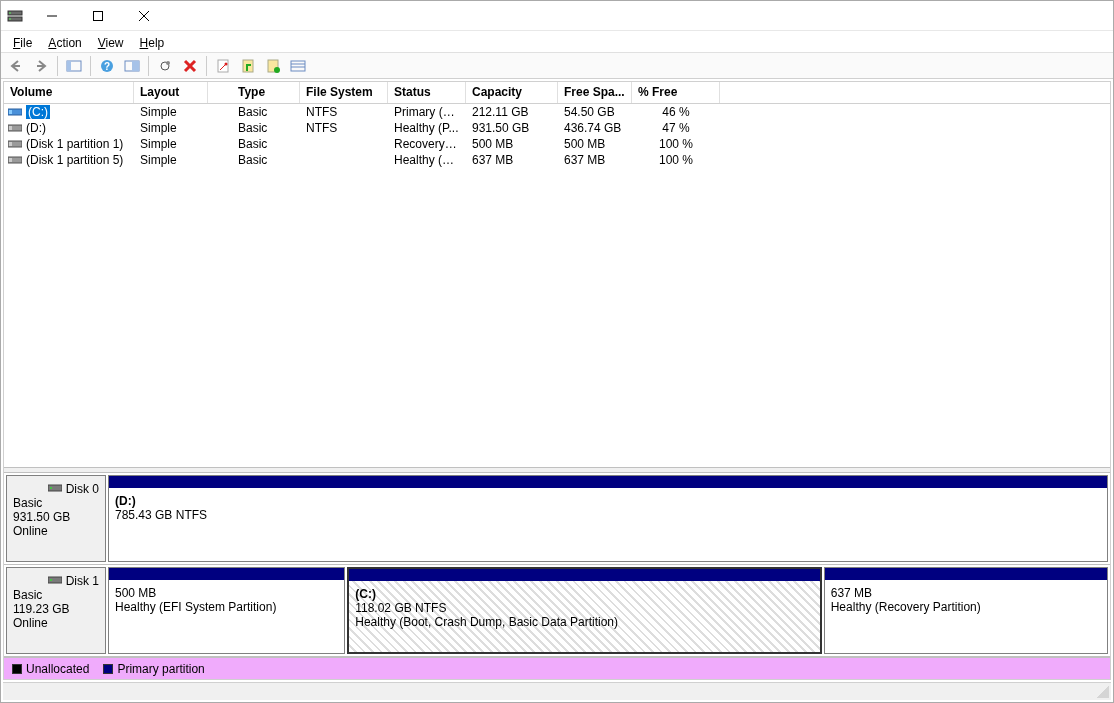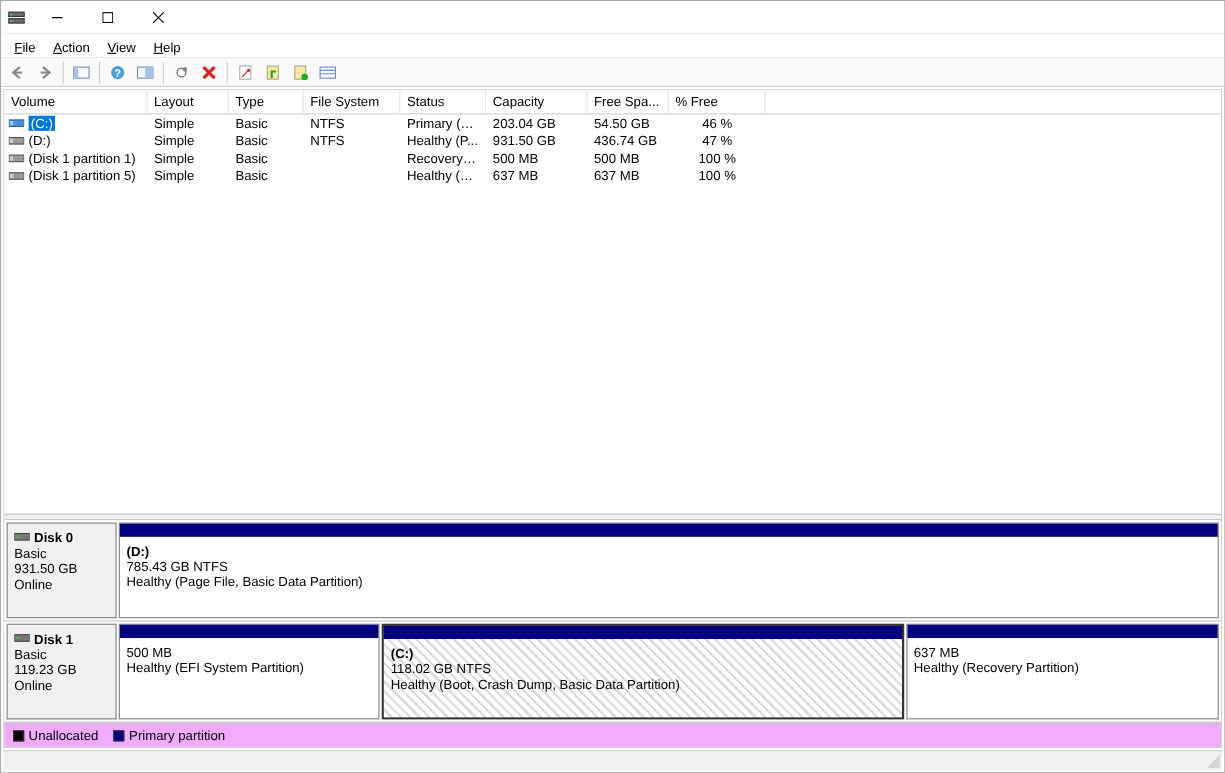--- a/index.html
+++ b/index.html
@@ -77,30 +77,31 @@
 .volume-list {
   flex: 1;
   overflow: hidden;
   background: #fff;
 }
 .vl-header {
   display: flex;
   background: #fff;
   border-bottom: 1px solid #d0d0d0;
   height: 22px;
+  font-weight: bold;
 }
 .vl-header .col {
   border-right: 1px solid #e0e0e0;
   padding: 3px 6px;
   font-size: 12px;
   text-align: left;
 }
 .col-vol { width: 130px; }
 .col-layout { width: 74px; }
-.col-type { width: 68px; }
+.col-type { width: 68px; margin-left: 24px; }
 .col-fs { width: 88px; }
 .col-status { width: 78px; }
 .col-cap { width: 92px; }
 .col-free { width: 74px; }
 .col-pct { width: 88px; text-align: center; }
 .vl-body { }
 .vl-row {
   display: flex;
   height: 16px;
   align-items: center;
@@ -146,24 +147,25 @@
   width: 100px;
   border: 1px solid #808080;
   padding: 6px;
   background: #f0f0f0;
   font-size: 12px;
   display: flex;
   flex-direction: column;
   gap: 0;
 }
 .disk-info .disk-title {
-  font-weight: bold;
+  font-weight: normal;
   display: flex;
   align-items: center;
   gap: 4px;
+  justify-content: flex-end;
 }
 .disk-partitions {
   flex: 1;
   display: flex;
   gap: 2px;
 }
 .partition {
   border: 1px solid #808080;
   display: flex;
   flex-direction: column;
@@ -365,21 +367,21 @@
             <span class="vol-icon"><svg viewBox="0 0 14 12">
                 <rect x="0" y="3" width="14" height="6" fill="#4a90d9" stroke="#2a60a0"></rect>
                 <rect x="1" y="4" width="3" height="4" fill="#8cf"></rect>
               </svg></span>
             <span class="vol-name-text">(C:)</span>
           </div>
           <div class="cell col-layout">Simple</div>
           <div class="cell col-type">Basic</div>
           <div class="cell col-fs">NTFS</div>
           <div class="cell col-status">Primary (B...</div>
-          <div class="cell col-cap">203.04 GB</div>
+          <div class="cell col-cap">212.11 GB</div>
           <div class="cell col-free">54.50 GB</div>
           <div class="cell col-pct">46 %</div>
         </div>
         <div class="vl-row">
           <div class="cell col-vol icon-cell">
             <span class="vol-icon"><svg viewBox="0 0 14 12">
                 <rect x="0" y="3" width="14" height="6" fill="#9a9a9a" stroke="#555"></rect>
                 <rect x="1" y="4" width="3" height="4" fill="#ccc"></rect>
               </svg></span>
             <span class="vol-name-text">(D:)</span>
@@ -442,21 +444,20 @@
           <div>Basic</div>
           <div>931.50 GB</div>
           <div>Online</div>
         </div>
         <div class="disk-partitions">
           <div class="partition" style="flex: 100 1 0px;">
             <div class="part-bar"></div>
             <div class="part-body">
               <div class="pname">(D:)</div>
               <div>785.43 GB NTFS</div>
-              <div>Healthy (Page File, Basic Data Partition)</div>
             </div>
           </div>
         </div>
       </div>
       <div class="disk-row">
         <div class="disk-info">
           <div class="disk-title">
             <span><svg width="14" height="10" viewBox="0 0 14 10">
                 <rect x="0" y="2" width="14" height="6" fill="#7a7a7a" stroke="#444"></rect>
                 <circle cx="3" cy="5" r="1" fill="#3d3"></circle>

